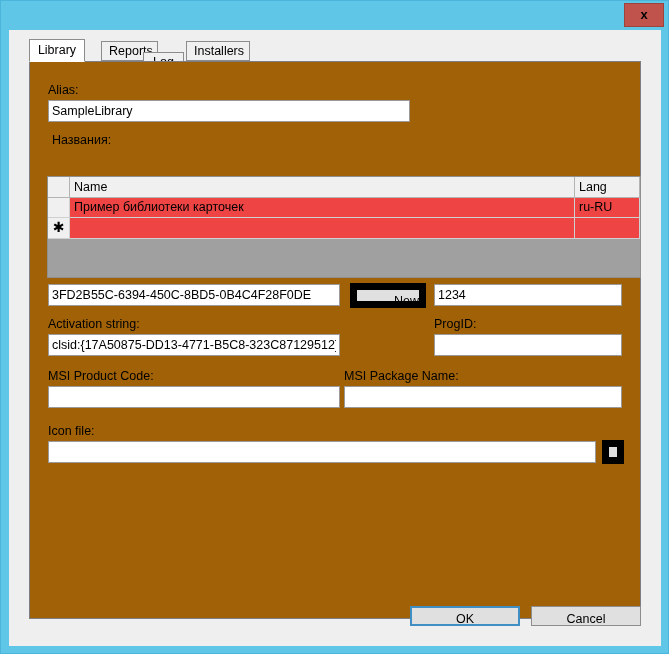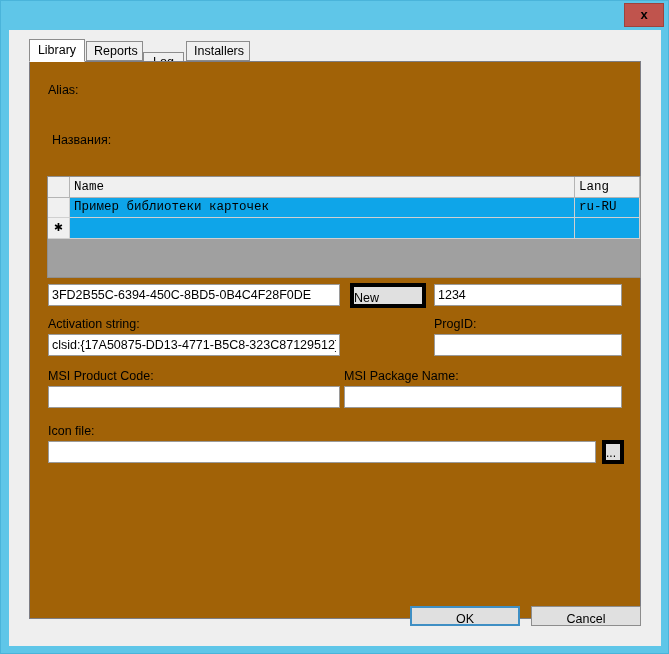--- a/index.html
+++ b/index.html
@@ -134,45 +134,45 @@
     padding: 0 3px;
     line-height: 20px;
     height: 22px;
     outline: none;
   }
 
   .btn {
     position: absolute;
     box-sizing: border-box;
     background: #e0e0e0;
-    border: 4px solid #000000;
-    font-family: "Liberation Sans", sans-serif;
-    font-size: 12.5px;
-    color: #000;
-    text-align: left;
+    border: 7px solid #000000;
+    font-family: "Liberation Sans", sans-serif;
+    font-size: 12.5px;
+    color: #000;
+    text-align: right;
     cursor: pointer;
   }
 
   
   .grid {
     position: absolute;
     left: 38px;
     top: 146px;
     width: 594px;
     height: 102px;
     box-sizing: border-box;
     background: #a0a0a0;
     border: 1px solid #8f8f8f;
   }
   .grid table {
     border-collapse: collapse;
     width: 592px;
     table-layout: fixed;
-    background: #0ea5e9;
-    font-family: Liberation Mono, monospace;
+    background: #ef4444;
+    font-family: Liberation Sans, sans-serif;
     font-size: 12.5px;
   }
   .grid th, .grid td {
     border-right: 1px solid #d0d0d0;
     border-bottom: 1px solid #d0d0d0;
     text-align: left;
     font-weight: normal;
     padding: 0 0 0 4px;
     height: 19px;
     line-height: 19px;
@@ -232,28 +232,29 @@
 <div class="window">
 
   <div class="titlebar">
     <div class="close-btn">x</div>
   </div>
 
   <div class="client">
 
     <div class="tabstrip">
       <div class="tab active" style="left:0px; width:56px;">Library</div>
-      <div class="tab" style="left:57px; width:57px;">Reports</div>
+      <div class="tab" style="left:72px; width:57px;">Reports</div>
       <div class="tab" style="left:114px; width:41px;margin-top:11px;">Log</div>
       <div class="tab" style="left:157px; width:64px;">Installers</div>
     </div>
 
     <div class="tabpage">
 
       <div class="lbl" style="left:18px; top:21px;">Alias:</div>
+      <input class="tbox" style="left: 18px; top: 38px; width: 362px;" value="SampleLibrary">
 
       <div class="lbl" style="left:22px; top:71px;">Названия:</div>
 
       <div class="lbl" style="left:18px; top:205px;">ID:</div>
       <input class="tbox" style="left: 18px; top: 222px; width: 292px;" value="3FD2B55C-6394-450C-8BD5-0B4C4F28F0DE">
       <div class="btn" style="left:320px; top:221px; width:76px; height:25px; line-height:23px;">New</div>
 
       <div class="lbl" style="left:404px; top:205px;">Version:</div>
       <input class="tbox" style="left: 404px; top: 222px; width: 188px;" value="1234">
 

